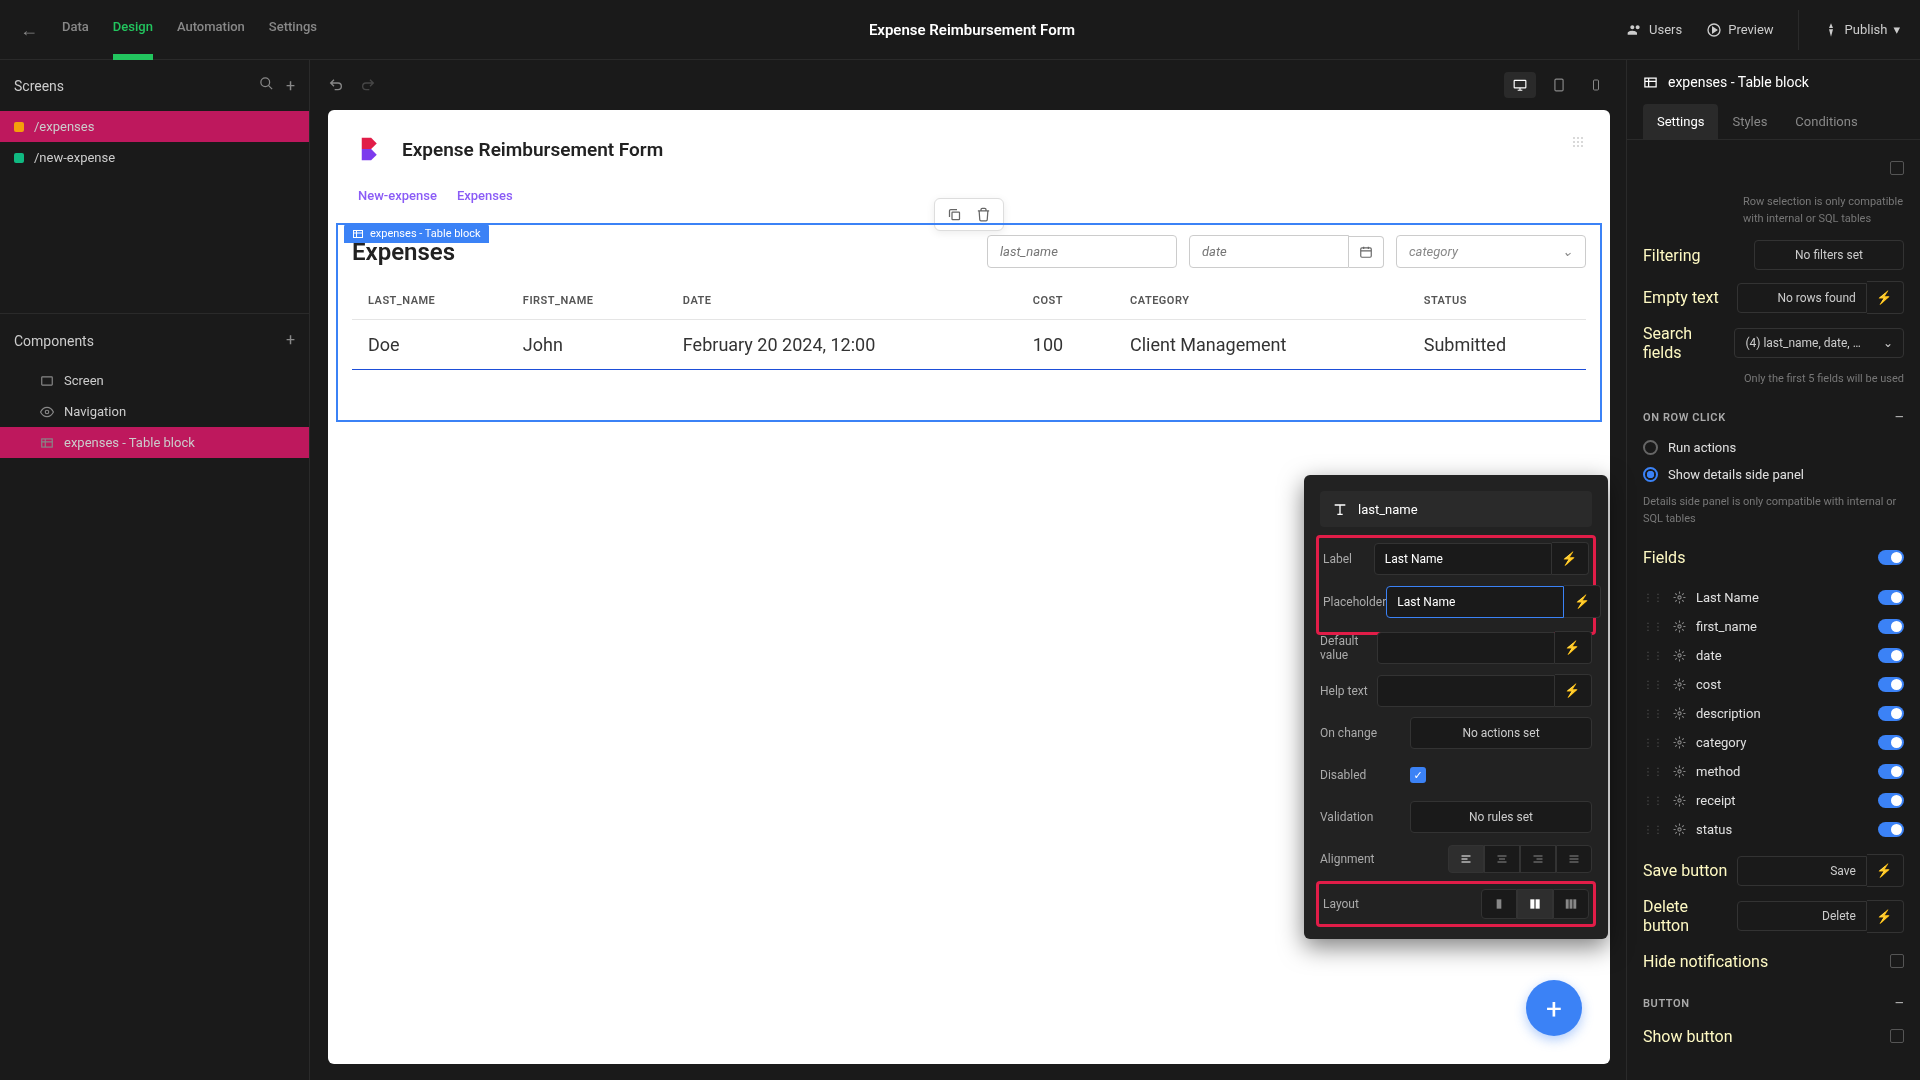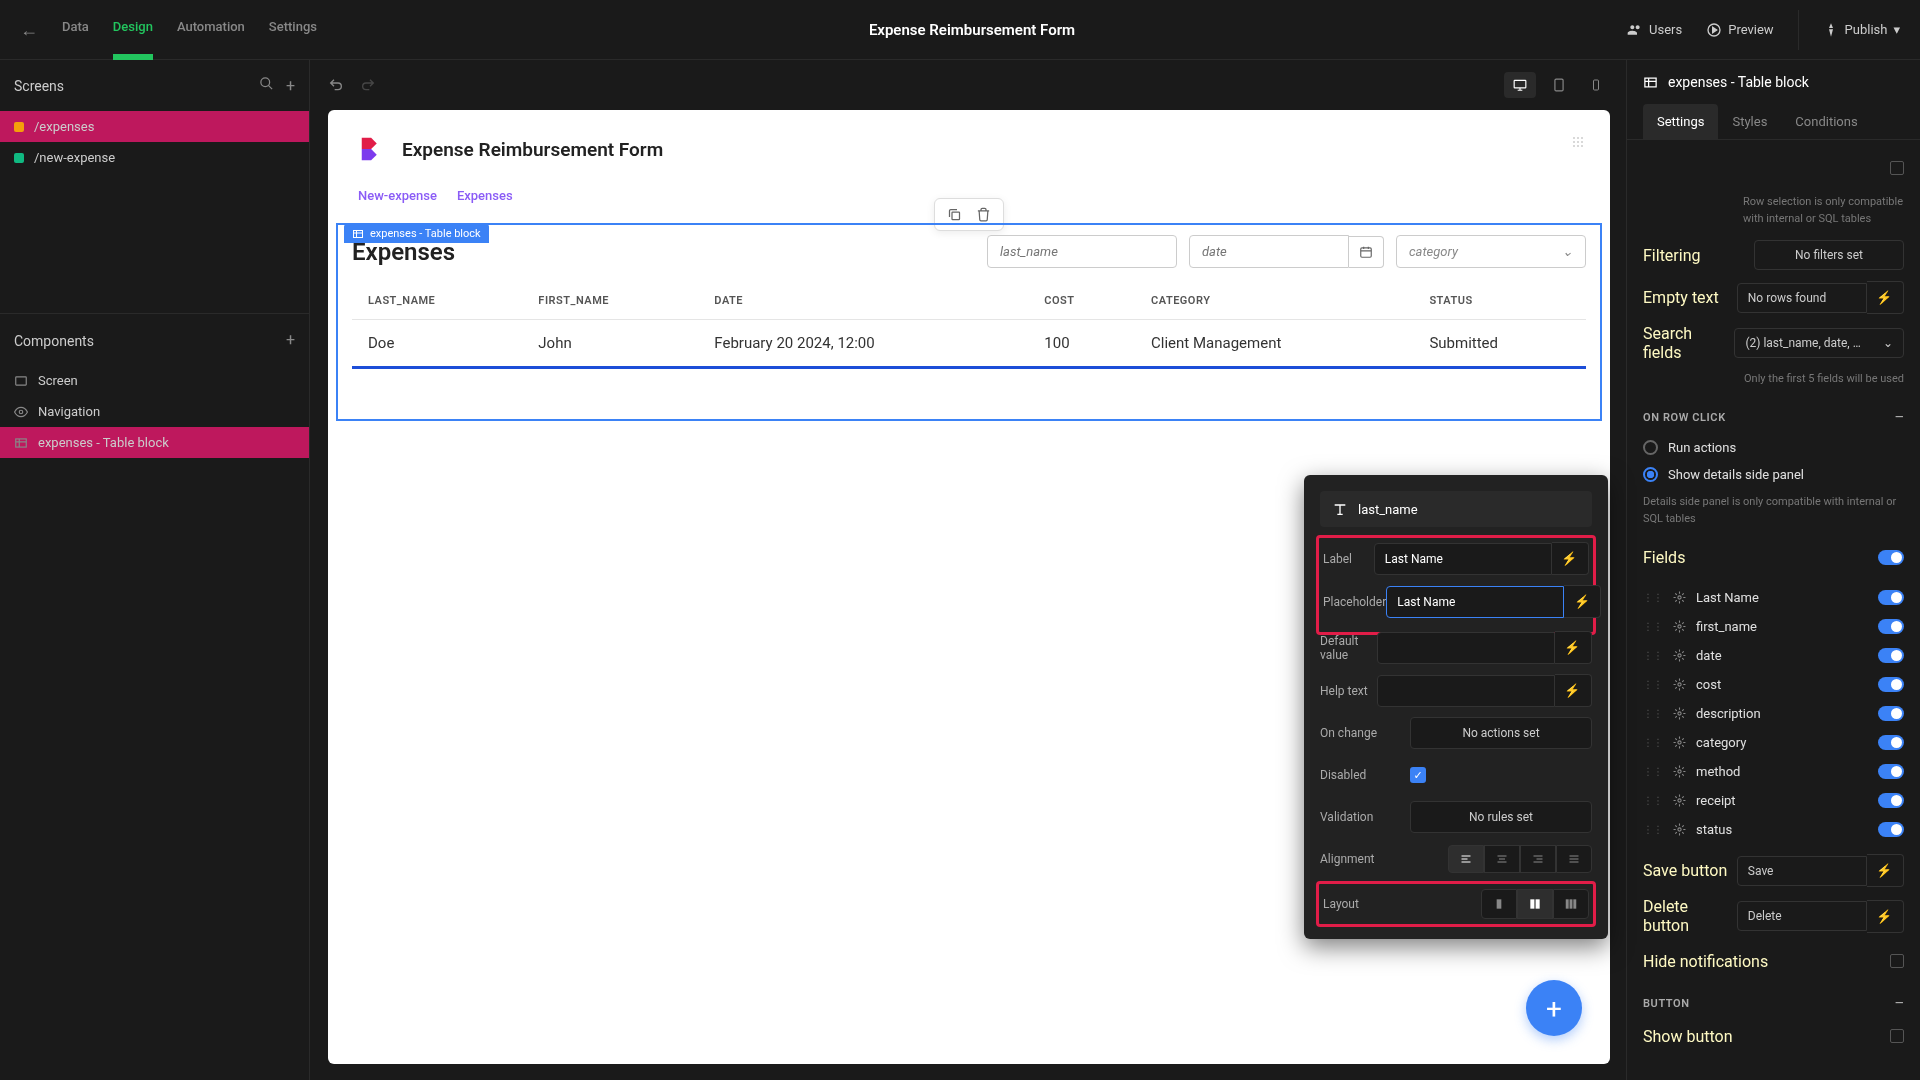--- a/index.html
+++ b/index.html
@@ -18,21 +18,21 @@
 .topbar-action svg { width: 16px; height: 16px; }
 .topbar-divider { width: 1px; height: 40px; background: #2a2a2a; }
 
 
 .left-sidebar { position: absolute; left: 0; top: 60px; width: 310px; bottom: 0; background: #1a1a1a; border-right: 1px solid #2a2a2a; }
 .sidebar-section { padding: 0; }
 .sidebar-header { display: flex; justify-content: space-between; align-items: center; padding: 16px 14px; color: #ccc; font-size: 14px; }
 .sidebar-header-actions { display: flex; gap: 12px; color: #888; }
 .sidebar-item { display: flex; align-items: center; gap: 10px; padding: 8px 14px; color: #ccc; cursor: pointer; font-size: 13px; }
 .sidebar-item.active { background: #be185d; }
-.sidebar-item.indented { padding-left: 14px; }
+.sidebar-item.indented { padding-left: 40px; }
 .sidebar-dot { width: 10px; height: 10px; border-radius: 2px; }
 .sidebar-dot.orange { background: #f59e0b; }
 .sidebar-dot.teal { background: #10b981; }
 .sidebar-icon { width: 14px; height: 14px; color: #888; }
 .components-header { border-top: 1px solid #2a2a2a; margin-top: 140px; align-items: flex-end; }
 
 
 .main-area { position: absolute; left: 312px; top: 60px; right: 294px; bottom: 0; background: #1a1a1a; }
 .toolbar { height: 50px; display: flex; align-items: center; padding: 0 16px; justify-content: space-between; }
 .toolbar-left { display: flex; gap: 16px; color: #888; }
@@ -57,21 +57,21 @@
 .table-title { font-size: 24px; font-weight: 600; color: #222; }
 .table-filters { display: flex; gap: 12px; }
 .filter-input { border: 1px solid #ccc; border-radius: 4px; padding: 8px 12px; font-size: 13px; color: #888; font-style: italic; width: 190px; }
 .filter-date { display: flex; align-items: center; }
 .filter-date .cal-btn { border: 1px solid #ccc; border-left: none; padding: 8px 10px; border-radius: 0 4px 4px 0; }
 .filter-date input { border-radius: 4px 0 0 4px; width: 160px; }
 .filter-select { display: flex; align-items: center; justify-content: space-between; }
 
 .data-table { width: 100%; border-collapse: collapse; }
 .data-table th { text-align: left; padding: 12px 16px; font-size: 11px; font-weight: 600; color: #555; letter-spacing: .5px; border-bottom: 1px solid #e5e5e5; }
-.data-table td { padding: 14px 16px; font-size: 15px; color: #333; border-bottom: 3px solid #1d4ed8; }
+.data-table td { padding: 14px 16px; font-size: 18px; color: #333; border-bottom: 1px solid #1d4ed8; }
 
 .fab { position: absolute; right: 28px; bottom: 28px; width: 56px; height: 56px; border-radius: 50%; background: #3b82f6; color: #fff; display: flex; align-items: center; justify-content: center; font-size: 28px; cursor: pointer; box-shadow: 0 4px 12px rgba(59,130,246,.4); }
 
 
 .popup { position: absolute; right: 312px; top: 475px; width: 304px; background: #222; border-radius: 6px; box-shadow: 0 8px 24px rgba(0,0,0,.5); z-index: 100; padding: 16px; }
 .popup-header { background: #2a2a2a; border-radius: 4px; padding: 10px 12px; display: flex; align-items: center; gap: 10px; margin-bottom: 12px; color: #fff; }
 .popup-row { display: flex; align-items: center; justify-content: space-between; margin-bottom: 10px; min-height: 32px; }
 .popup-label { color: #aaa; font-size: 12px; width: 90px; }
 .popup-input-wrap { display: flex; flex: 1; align-items: center; }
 .popup-input { flex: 1; background: #1a1a1a; border: 1px solid #333; border-radius: 4px 0 0 4px; padding: 8px 10px; color: #fff; font-size: 12px; }
@@ -91,21 +91,21 @@
 .rs-header { display: flex; align-items: center; gap: 10px; padding: 14px 16px; color: #fff; font-size: 14px; }
 .rs-tabs { display: flex; padding: 0 16px; gap: 0; border-bottom: 1px solid #2a2a2a; }
 .rs-tab { padding: 10px 14px; color: #888; cursor: pointer; }
 .rs-tab.active { background: #2a2a2a; color: #fff; border-radius: 4px 4px 0 0; }
 .rs-body { padding: 12px 16px; }
 .rs-note { color: #777; font-size: 11px; line-height: 1.5; margin: 4px 0 12px; padding-left: 100px; }
 .rs-row { display: flex; align-items: center; justify-content: space-between; margin-bottom: 10px; min-height: 32px; }
 .rs-label { color: #fef9c3; font-size: 16px; }
 .rs-input-wrap { display: flex; align-items: center; }
 .rs-input { background: #1a1a1a; border: 1px solid #333; border-radius: 4px; padding: 7px 10px; color: #ccc; font-size: 12px; width: 150px; }
-.rs-input.withbolt { border-radius: 4px 0 0 4px; }
+.rs-input.withbolt { border-radius: 4px 0 0 4px; text-align: right; }
 .rs-select { display: flex; justify-content: space-between; align-items: center; width: 170px; }
 .rs-note-right { color: #777; font-size: 11px; text-align: right; margin-bottom: 16px; }
 
 .rs-section-head { display: flex; justify-content: space-between; align-items: center; padding: 10px 0; color: #aaa; font-size: 11px; font-weight: 600; letter-spacing: .6px; text-align: center; }
 .rs-radio-row { display: flex; align-items: center; gap: 10px; padding: 6px 0; }
 .rs-radio { width: 15px; height: 15px; border-radius: 50%; border: 2px solid #666; }
 .rs-radio.checked { border-color: #3b82f6; background: radial-gradient(circle, #3b82f6 45%, transparent 50%); }
 .rs-note2 { color: #777; font-size: 11px; line-height: 1.5; margin: 6px 0 14px; }
 
 .toggle { width: 26px; height: 15px; border-radius: 8px; background: #3b82f6; position: relative; cursor: pointer; }
@@ -469,21 +469,21 @@
     <div class="rs-row">
       <span class="rs-label">Empty text</span>
       <div class="rs-input-wrap">
         <input class="rs-input withbolt" style="width: 130px;" value="No rows found">
         <span class="bolt-btn">⚡</span>
       </div>
     </div>
     <div class="rs-row">
       <span class="rs-label">Search fields</span>
       <div class="rs-input rs-select">
-        <span style="white-space:nowrap;overflow:hidden;text-overflow:ellipsis">(2) last_name, date, …</span>
+        <span style="white-space:nowrap;overflow:hidden;text-overflow:ellipsis">(4) last_name, date, …</span>
         <span>⌄</span>
       </div>
     </div>
     <div class="rs-note-right">Only the first 5 fields will be used</div>
 
     <div class="rs-section-head">
       <span>ON ROW CLICK</span>
       <span>—</span>
     </div>
     <div class="rs-radio-row">

